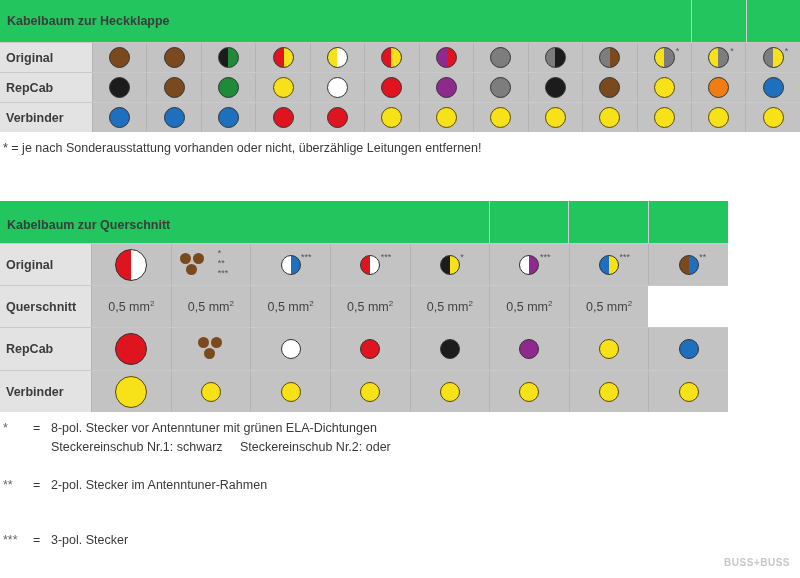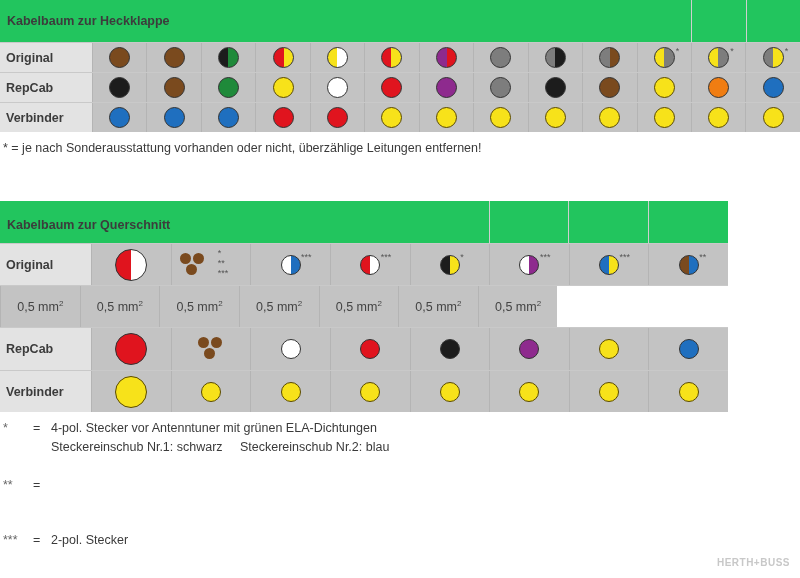--- a/index.html
+++ b/index.html
@@ -208,20 +208,21 @@
         <div class="cell" style="width: 79.625px;">
           <div class="dot" style="width: 20px; height: 20px; background: linear-gradient(to right, rgb(31, 111, 191) 50%, rgb(247, 226, 26) 50%);"></div>
           <span class="star" style="left: 49.8125px; top: 9px;">***</span>
         </div>
         <div class="cell" style="width: 79.625px;">
           <div class="dot" style="width: 20px; height: 20px; background: linear-gradient(to right, rgb(122, 74, 30) 50%, rgb(31, 111, 191) 50%);"></div>
           <span class="star" style="left: 49.8125px; top: 9px;">**</span>
         </div>
       </div>
       <div class="row" style="top: 84px; height: 42px; width: 728px;">
+        <div class="lbl" style="width: 91px;">Querschnitt</div>
         <div class="cell" style="width: 79.625px;">
           <span class="qtext">0,5 mm<sup>2</sup></span>
         </div>
         <div class="cell" style="width: 79.625px;">
           <span class="qtext">0,5 mm<sup>2</sup></span>
         </div>
         <div class="cell" style="width: 79.625px;">
           <span class="qtext">0,5 mm<sup>2</sup></span>
         </div>
         <div class="cell" style="width: 79.625px;">
@@ -295,27 +296,28 @@
           <div class="dot" style="width: 20px; height: 20px; background: rgb(247, 226, 26); border-color: rgb(90, 74, 0);"></div>
         </div>
       </div>
     </div>
 </div>
 
 <div id="legend">
     <div class="legend" style="left: 3px; top: 419px; width: 520px; height: 38px;">
       <span class="k">*</span>
       <span class="eq">=</span>
-      <span class="t" style="top: 0px; white-space: pre;">4-pol. Stecker vor Antenntuner mit grünen ELA-Dichtungen</span>
-      <span class="t" style="top: 19px; white-space: pre;">Steckereinschub Nr.1: schwarz     Steckereinschub Nr.2: blau</span>
+      <span class="t" style="top: 0px; white-space: pre;">8-pol. Stecker vor Antenntuner mit grünen ELA-Dichtungen</span>
+      <span class="t" style="top: 19px; white-space: pre;">Steckereinschub Nr.1: schwarz     Steckereinschub Nr.2: oder</span>
     </div>
     <div class="legend" style="left: 3px; top: 476px; width: 520px; height: 38px;">
       <span class="k">**</span>
       <span class="eq">=</span>
+      <span class="t" style="top: 0px; white-space: pre;">2-pol. Stecker im Antenntuner-Rahmen</span>
     </div>
     <div class="legend" style="left: 3px; top: 531px; width: 520px; height: 19px;">
       <span class="k">***</span>
       <span class="eq">=</span>
-      <span class="t" style="top: 0px; white-space: pre;">2-pol. Stecker</span>
+      <span class="t" style="top: 0px; white-space: pre;">3-pol. Stecker</span>
     </div>
   </div>
 
-<div class="logo">HERTH+BUSS</div>
+<div class="logo">BUSS+BUSS</div>
 
 </body></html>

